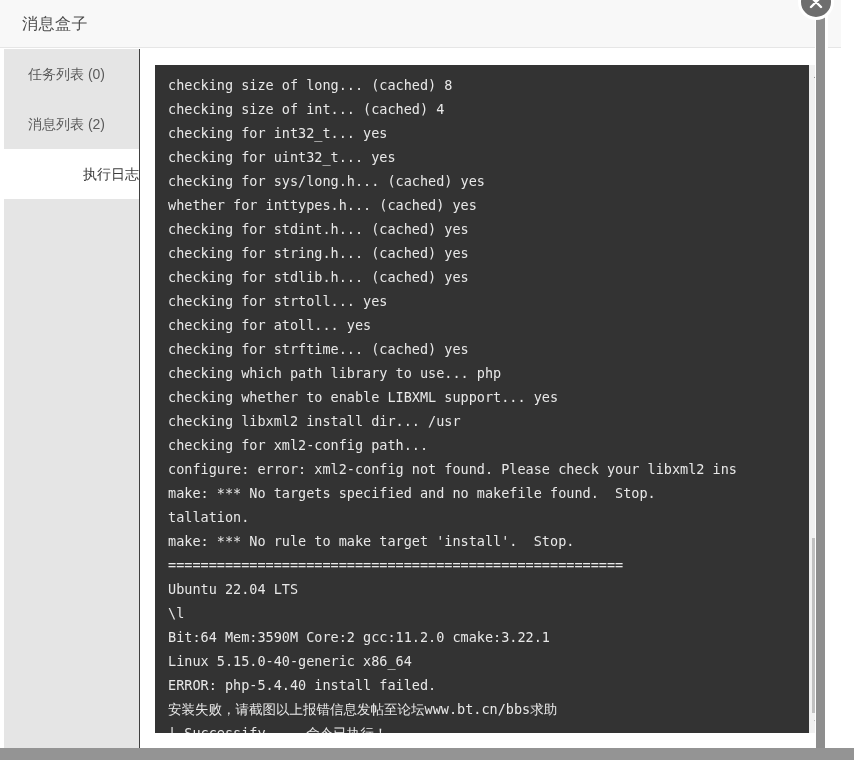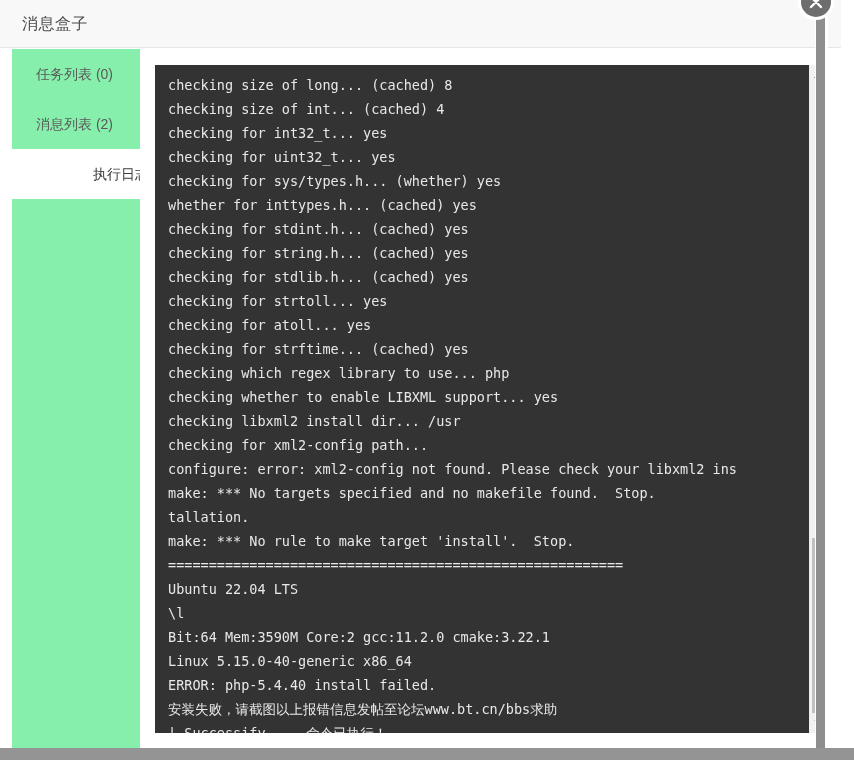--- a/index.html
+++ b/index.html
@@ -50,25 +50,25 @@
     background: #6e6e6e;
     border: 3px solid #ffffff;
     z-index: 50;
     cursor: pointer;
   }
   .close-btn svg { display: block; }
 
   
   .sidebar {
     position: absolute;
-    left: 12px; top: 49px;
+    left: 4px; top: 49px;
     width: 139px;
     height: 699px;
-    background: #86efac;
-    border-right: 2px solid #404040;
+    background: #e5e5e5;
+    border-right: 4px solid #404040;
   }
   .nav-item {
     position: relative;
     height: 50px;
     line-height: 50px;
     padding-left: 24px;
     font-size: 14px;
     color: #5a5a5a;
     white-space: nowrap;
     cursor: pointer;
@@ -206,29 +206,29 @@
   </nav>
 
   <main class="content">
     <div class="terminal-wrap">
 
       <div class="terminal" id="terminal">
           <div class="term-line">checking size of long... (cached) 8</div>
           <div class="term-line">checking size of int... (cached) 4</div>
           <div class="term-line">checking for int32_t... yes</div>
           <div class="term-line">checking for uint32_t... yes</div>
-          <div class="term-line">checking for sys/types.h... (whether) yes</div>
+          <div class="term-line">checking for sys/long.h... (cached) yes</div>
           <div class="term-line">whether for inttypes.h... (cached) yes</div>
           <div class="term-line">checking for stdint.h... (cached) yes</div>
           <div class="term-line">checking for string.h... (cached) yes</div>
           <div class="term-line">checking for stdlib.h... (cached) yes</div>
           <div class="term-line">checking for strtoll... yes</div>
           <div class="term-line">checking for atoll... yes</div>
           <div class="term-line">checking for strftime... (cached) yes</div>
-          <div class="term-line">checking which regex library to use... php</div>
+          <div class="term-line">checking which path library to use... php</div>
           <div class="term-line">checking whether to enable LIBXML support... yes</div>
           <div class="term-line">checking libxml2 install dir... /usr</div>
           <div class="term-line">checking for xml2-config path...</div>
           <div class="term-line">configure: error: xml2-config not found. Please check your libxml2 ins</div>
           <div class="term-line">make: *** No targets specified and no makefile found.  Stop.</div>
           <div class="term-line">tallation.</div>
           <div class="term-line">make: *** No rule to make target 'install'.  Stop.</div>
           <div class="term-line">========================================================</div>
           <div class="term-line">Ubuntu 22.04 LTS</div>
           <div class="term-line">\l</div>

